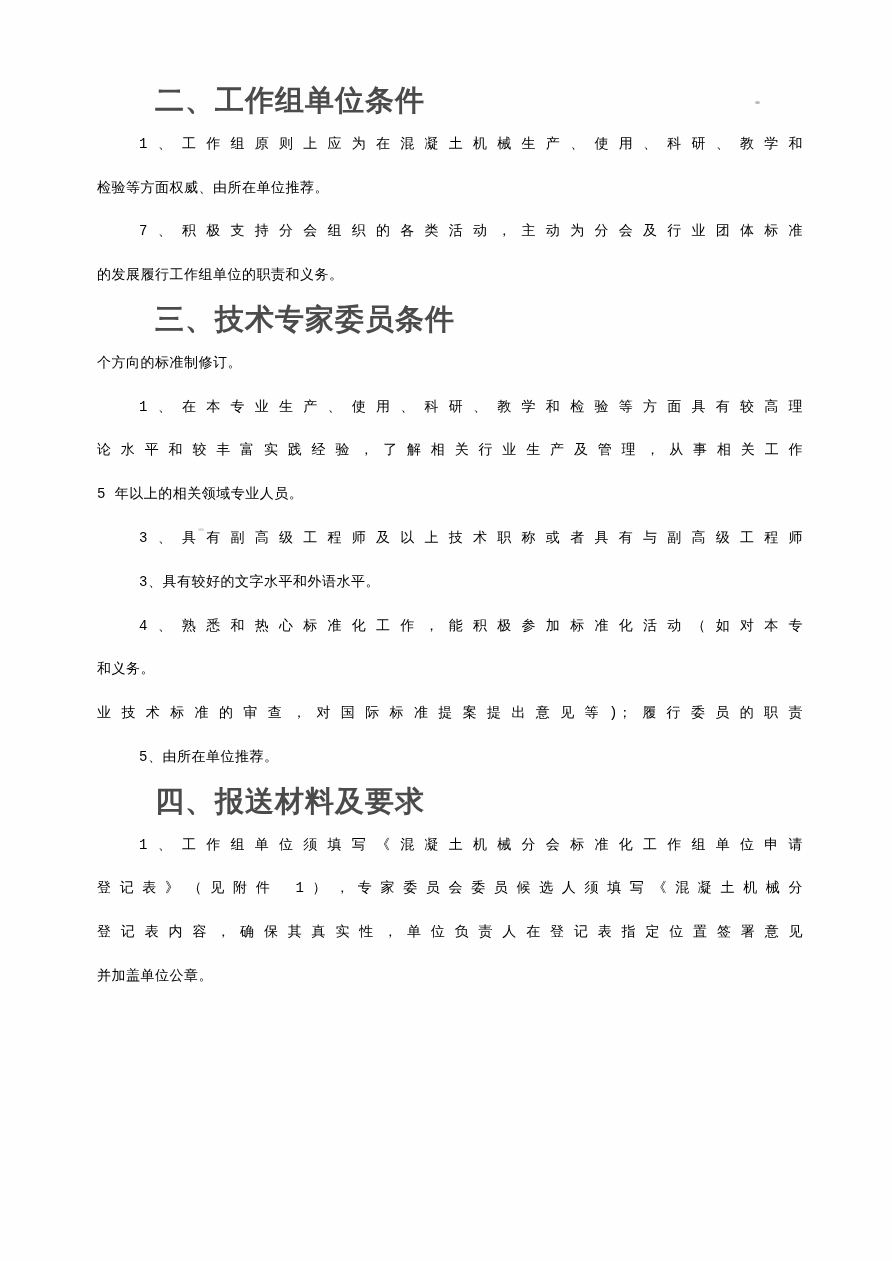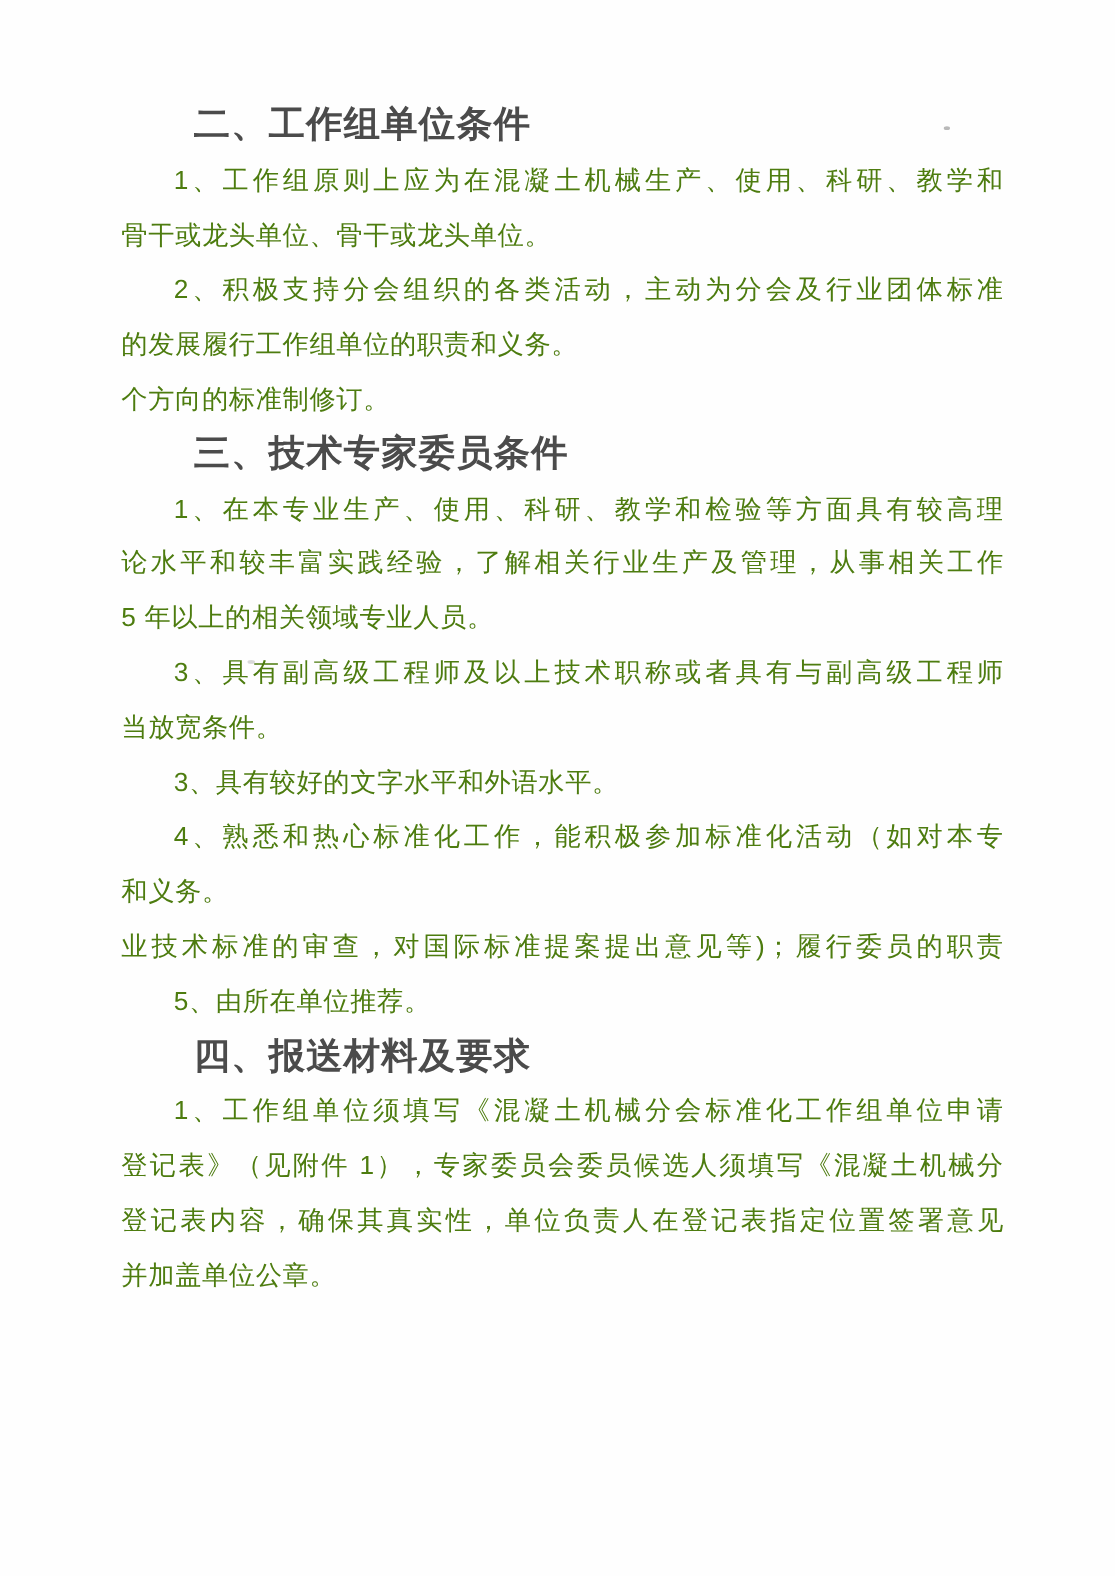--- a/index.html
+++ b/index.html
@@ -20,24 +20,24 @@
     position: absolute;
     top: 79px;
     left: 97px;
     width: 706px;
   }
   .line {
     line-height: 43.8px;
     white-space: nowrap;
   }
   .line.body {
-    font-family: Liberation Sans, sans-serif;
-    font-size: 21px;
+    font-family: Liberation Mono, monospace;
+    font-size: 14px;
     letter-spacing: 0.5px;
-    color: #4d7c0f;
+    color: #000000;
     white-space: normal;
   }
   .line.heading {
     font-family: "Liberation Sans", "DejaVu Sans", sans-serif;
     font-size: 29px;
     font-weight: 700;
     letter-spacing: 1px;
     color: #4b4b4b;
     padding-left: 58px;
   }
@@ -57,30 +57,29 @@
   .speck.s1 { left: 755px; top: 101px; width: 5px; height: 3px; }
   .speck.s2 { left: 198px; top: 528px; width: 6px; height: 3px; opacity: 0.55; }
 </style>
 </head>
 <body>
 
 <main class="page">
   <div class="content" id="doc">
       <div class="line heading">二、工作组单位条件</div>
       <div class="line body indent fill">1、工作组原则上应为在混凝土机械生产、使用、科研、教学和</div>
-      <div class="line body">骨干或龙头单位、骨干或龙头单位。</div>
-      <div class="line body indent fill">2、积极支持分会组织的各类活动，主动为分会及行业团体标准</div>
+      <div class="line body">检验等方面权威、由所在单位推荐。</div>
+      <div class="line body indent fill">7、积极支持分会组织的各类活动，主动为分会及行业团体标准</div>
       <div class="line body">的发展履行工作组单位的职责和义务。</div>
+      <div class="line heading">三、技术专家委员条件</div>
       <div class="line body">个方向的标准制修订。</div>
-      <div class="line heading">三、技术专家委员条件</div>
       <div class="line body indent fill">1、在本专业生产、使用、科研、教学和检验等方面具有较高理</div>
       <div class="line body fill">论水平和较丰富实践经验，了解相关行业生产及管理，从事相关工作</div>
       <div class="line body">5 年以上的相关领域专业人员。</div>
       <div class="line body indent fill">3、具有副高级工程师及以上技术职称或者具有与副高级工程师</div>
-      <div class="line body">当放宽条件。</div>
       <div class="line body indent">3、具有较好的文字水平和外语水平。</div>
       <div class="line body indent fill">4、熟悉和热心标准化工作，能积极参加标准化活动（如对本专</div>
       <div class="line body">和义务。</div>
       <div class="line body fill">业技术标准的审查，对国际标准提案提出意见等)；履行委员的职责</div>
       <div class="line body indent">5、由所在单位推荐。</div>
       <div class="line heading">四、报送材料及要求</div>
       <div class="line body indent fill">1、工作组单位须填写《混凝土机械分会标准化工作组单位申请</div>
       <div class="line body fill">登记表》（见附件 1），专家委员会委员候选人须填写《混凝土机械分</div>
       <div class="line body fill">登记表内容，确保其真实性，单位负责人在登记表指定位置签署意见</div>
       <div class="line body">并加盖单位公章。</div>

